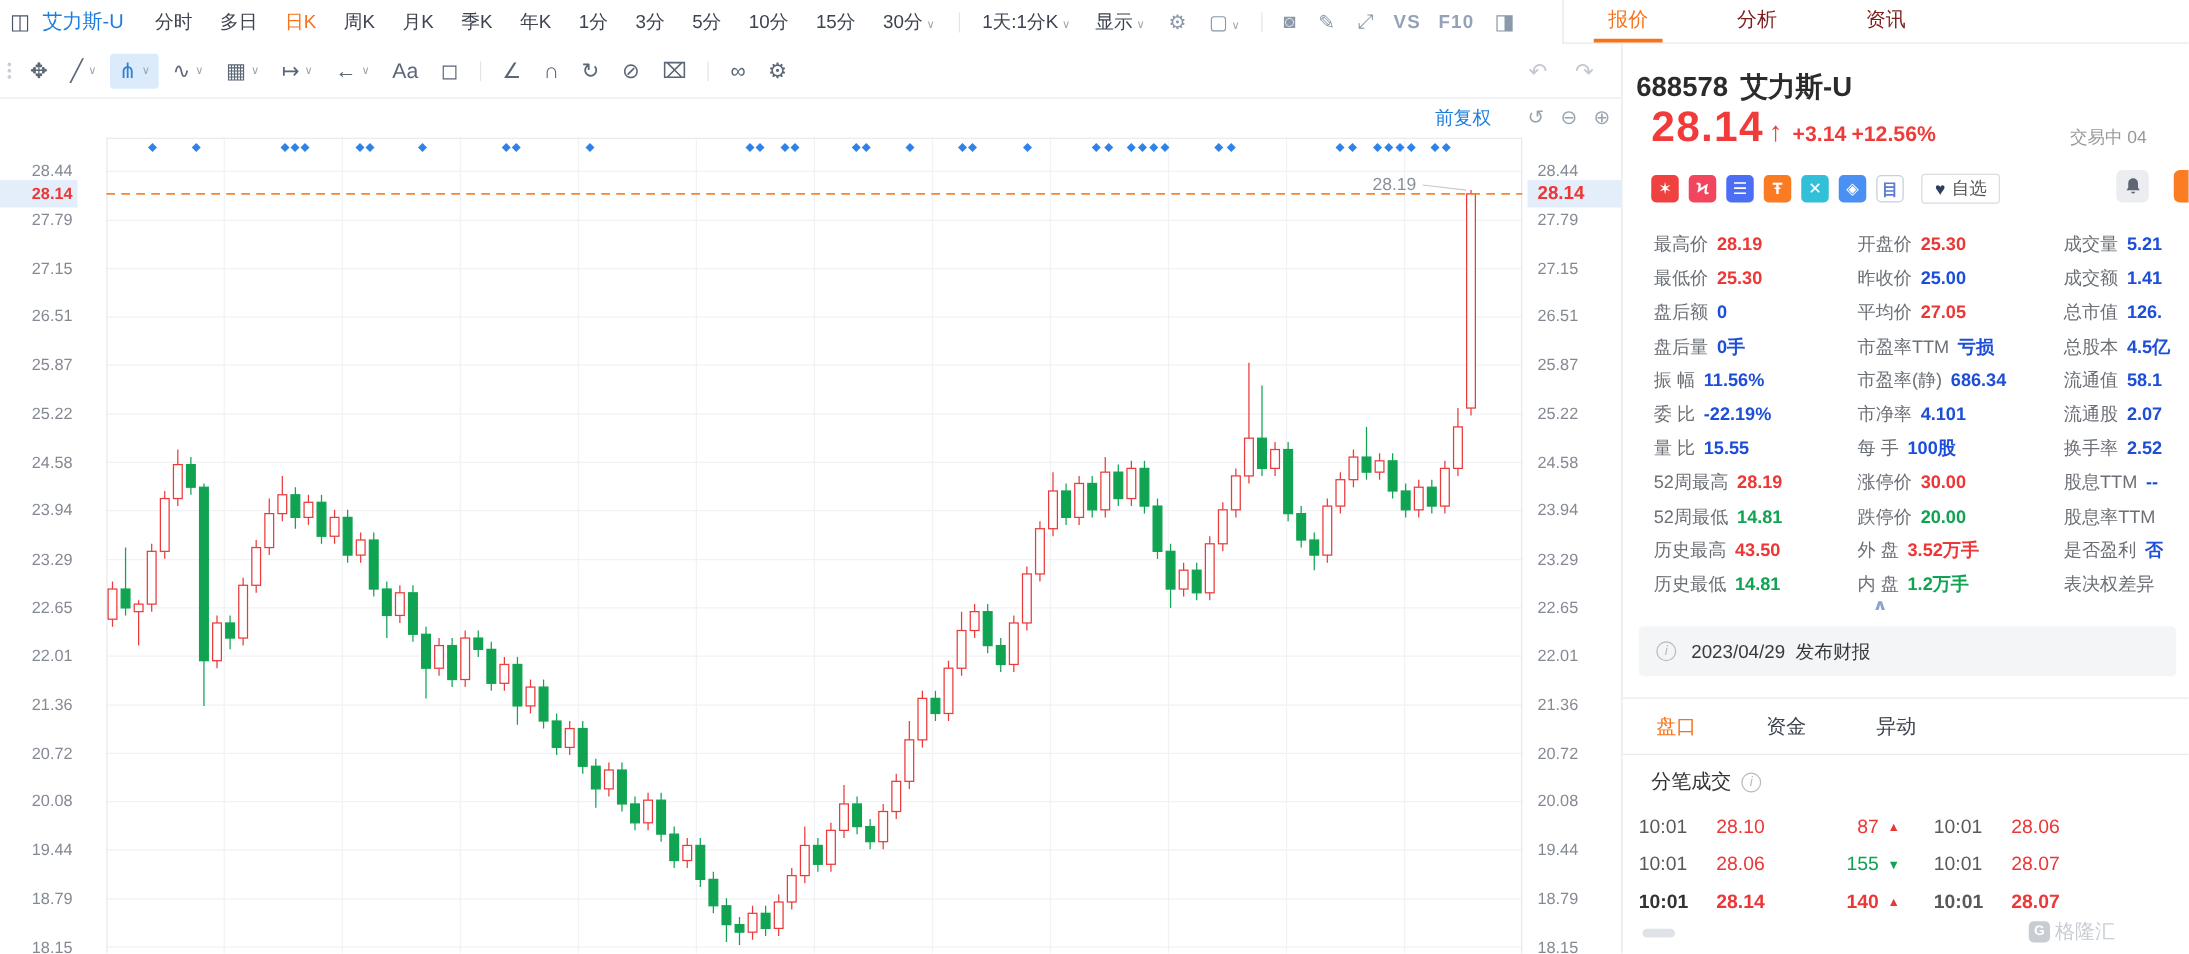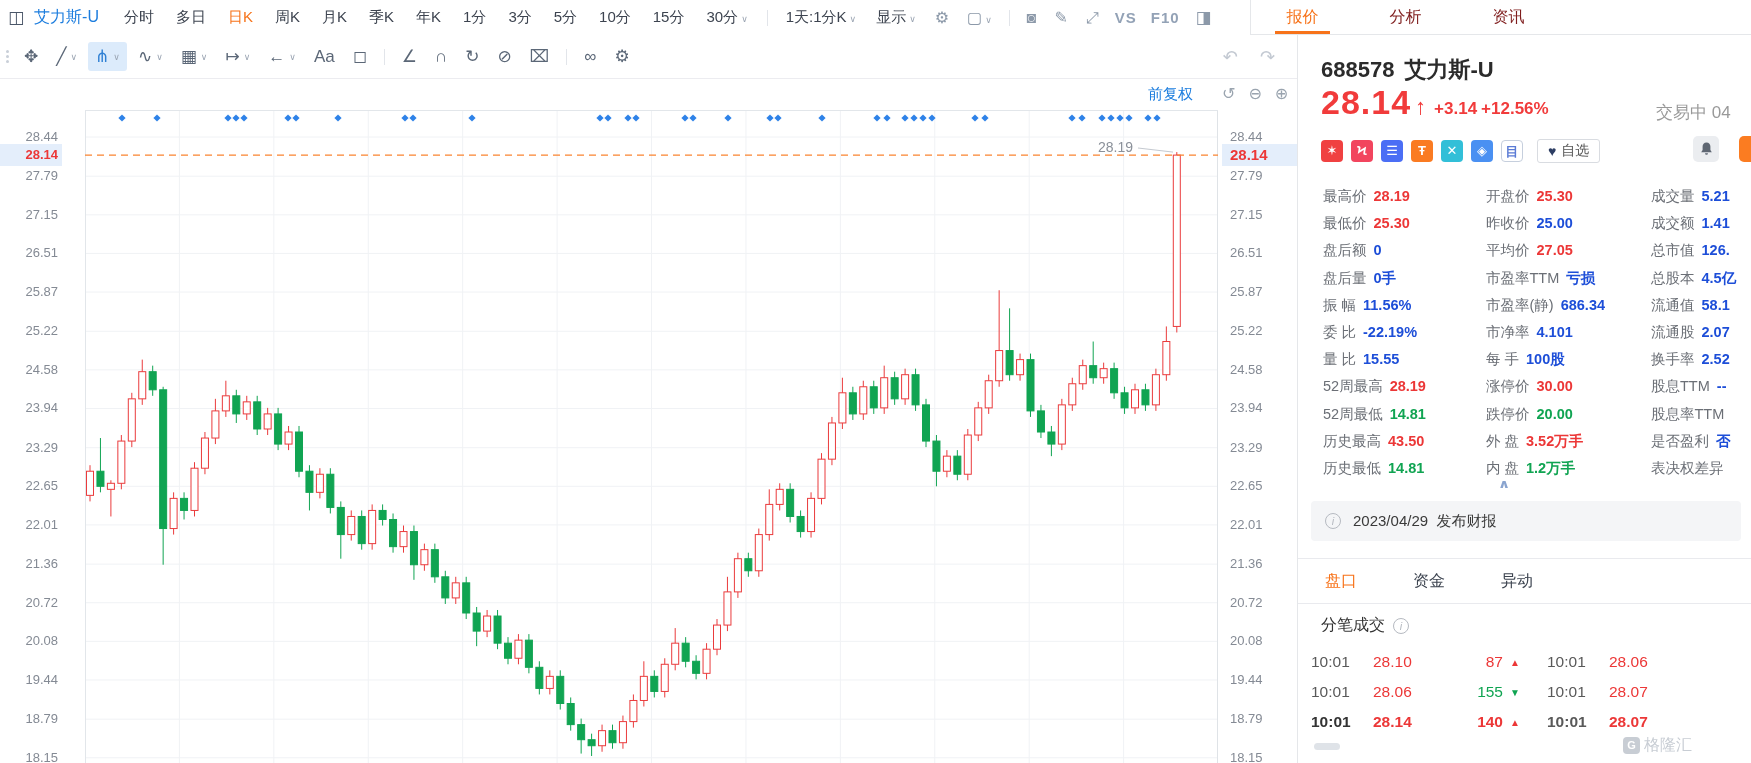--- a/index.html
+++ b/index.html
@@ -43,27 +43,27 @@
   #cur-left { font-size:13px; text-align:right; padding-right:4px; }
   #cur-right { font-size:15px; padding-left:8px; }
 
   
   #panel-tabs { position:absolute; left:1250px; top:0; width:501px; height:35px; display:flex; border-left:1px solid #e5e7ea; border-bottom:1px solid #e5e7ea; background:#fff; }
   .ptab { width:103px; text-align:center; line-height:33px; font-size:16px; color:#7f1d1d; cursor:pointer; position:relative; }
   .ptab.active { color:#f7731a; }
   .ptab.active::after { content:""; position:absolute; left:24px; right:24px; bottom:0; height:3px; background:#f7731a; }
   #panel-body { position:absolute; left:1297px; top:35px; width:454px; height:728px; border-left:1px solid #e5e7ea; overflow:hidden; background:#fff; }
 
-  .stock-line { position:absolute; left:23px; top:20px; font-size:22px; font-weight:bold; color:#2b2b2b; }
+  .stock-line { position:absolute; left:11px; top:20px; font-size:22px; font-weight:bold; color:#2b2b2b; }
   .stock-line .sname { font-weight:bold; margin-left:10px; }
   .price-line { position:absolute; left:23px; top:48px; display:flex; align-items:baseline; color:#f13b3b; }
   .big-price { font-size:34px; font-weight:bold; letter-spacing:1px; }
   .dir-arrow { font-size:22px; font-weight:bold; margin:0 4px; }
   .chg { font-size:17px; font-weight:bold; margin-left:4px; }
-  .status { position:absolute; left:358px; top:66px; font-size:17px; color:#999; white-space:nowrap; }
+  .status { position:absolute; left:358px; top:66px; font-size:14px; color:#999; white-space:nowrap; }
 
   .badge-row { position:absolute; left:23px; top:104px; display:flex; gap:8px; align-items:center; }
   .badge { width:22px; height:22px; border-radius:4px; font-size:13px; line-height:22px; text-align:center; font-weight:bold; }
   .watch-btn { height:24px; border:1px solid #d9dce1; border-radius:3px; display:flex; align-items:center; padding:0 10px; margin-left:6px; cursor:pointer; background:#fff; }
   .watch-btn .heart { color:#2d3e63; font-size:14px; margin-right:5px; }
   .watch-btn .wlabel { font-size:14px; color:#555; }
   .bell-wrap { position:absolute; left:395px; top:101px; width:26px; height:26px; border-radius:5px; background:#ebedf0; display:flex; align-items:center; justify-content:center; cursor:pointer; }
   .clip-badge { position:absolute; left:441px; top:101px; width:26px; height:26px; border-radius:5px; background:#fb7c21; }
 
   .qgrid-col { position:absolute; top:148px; }

